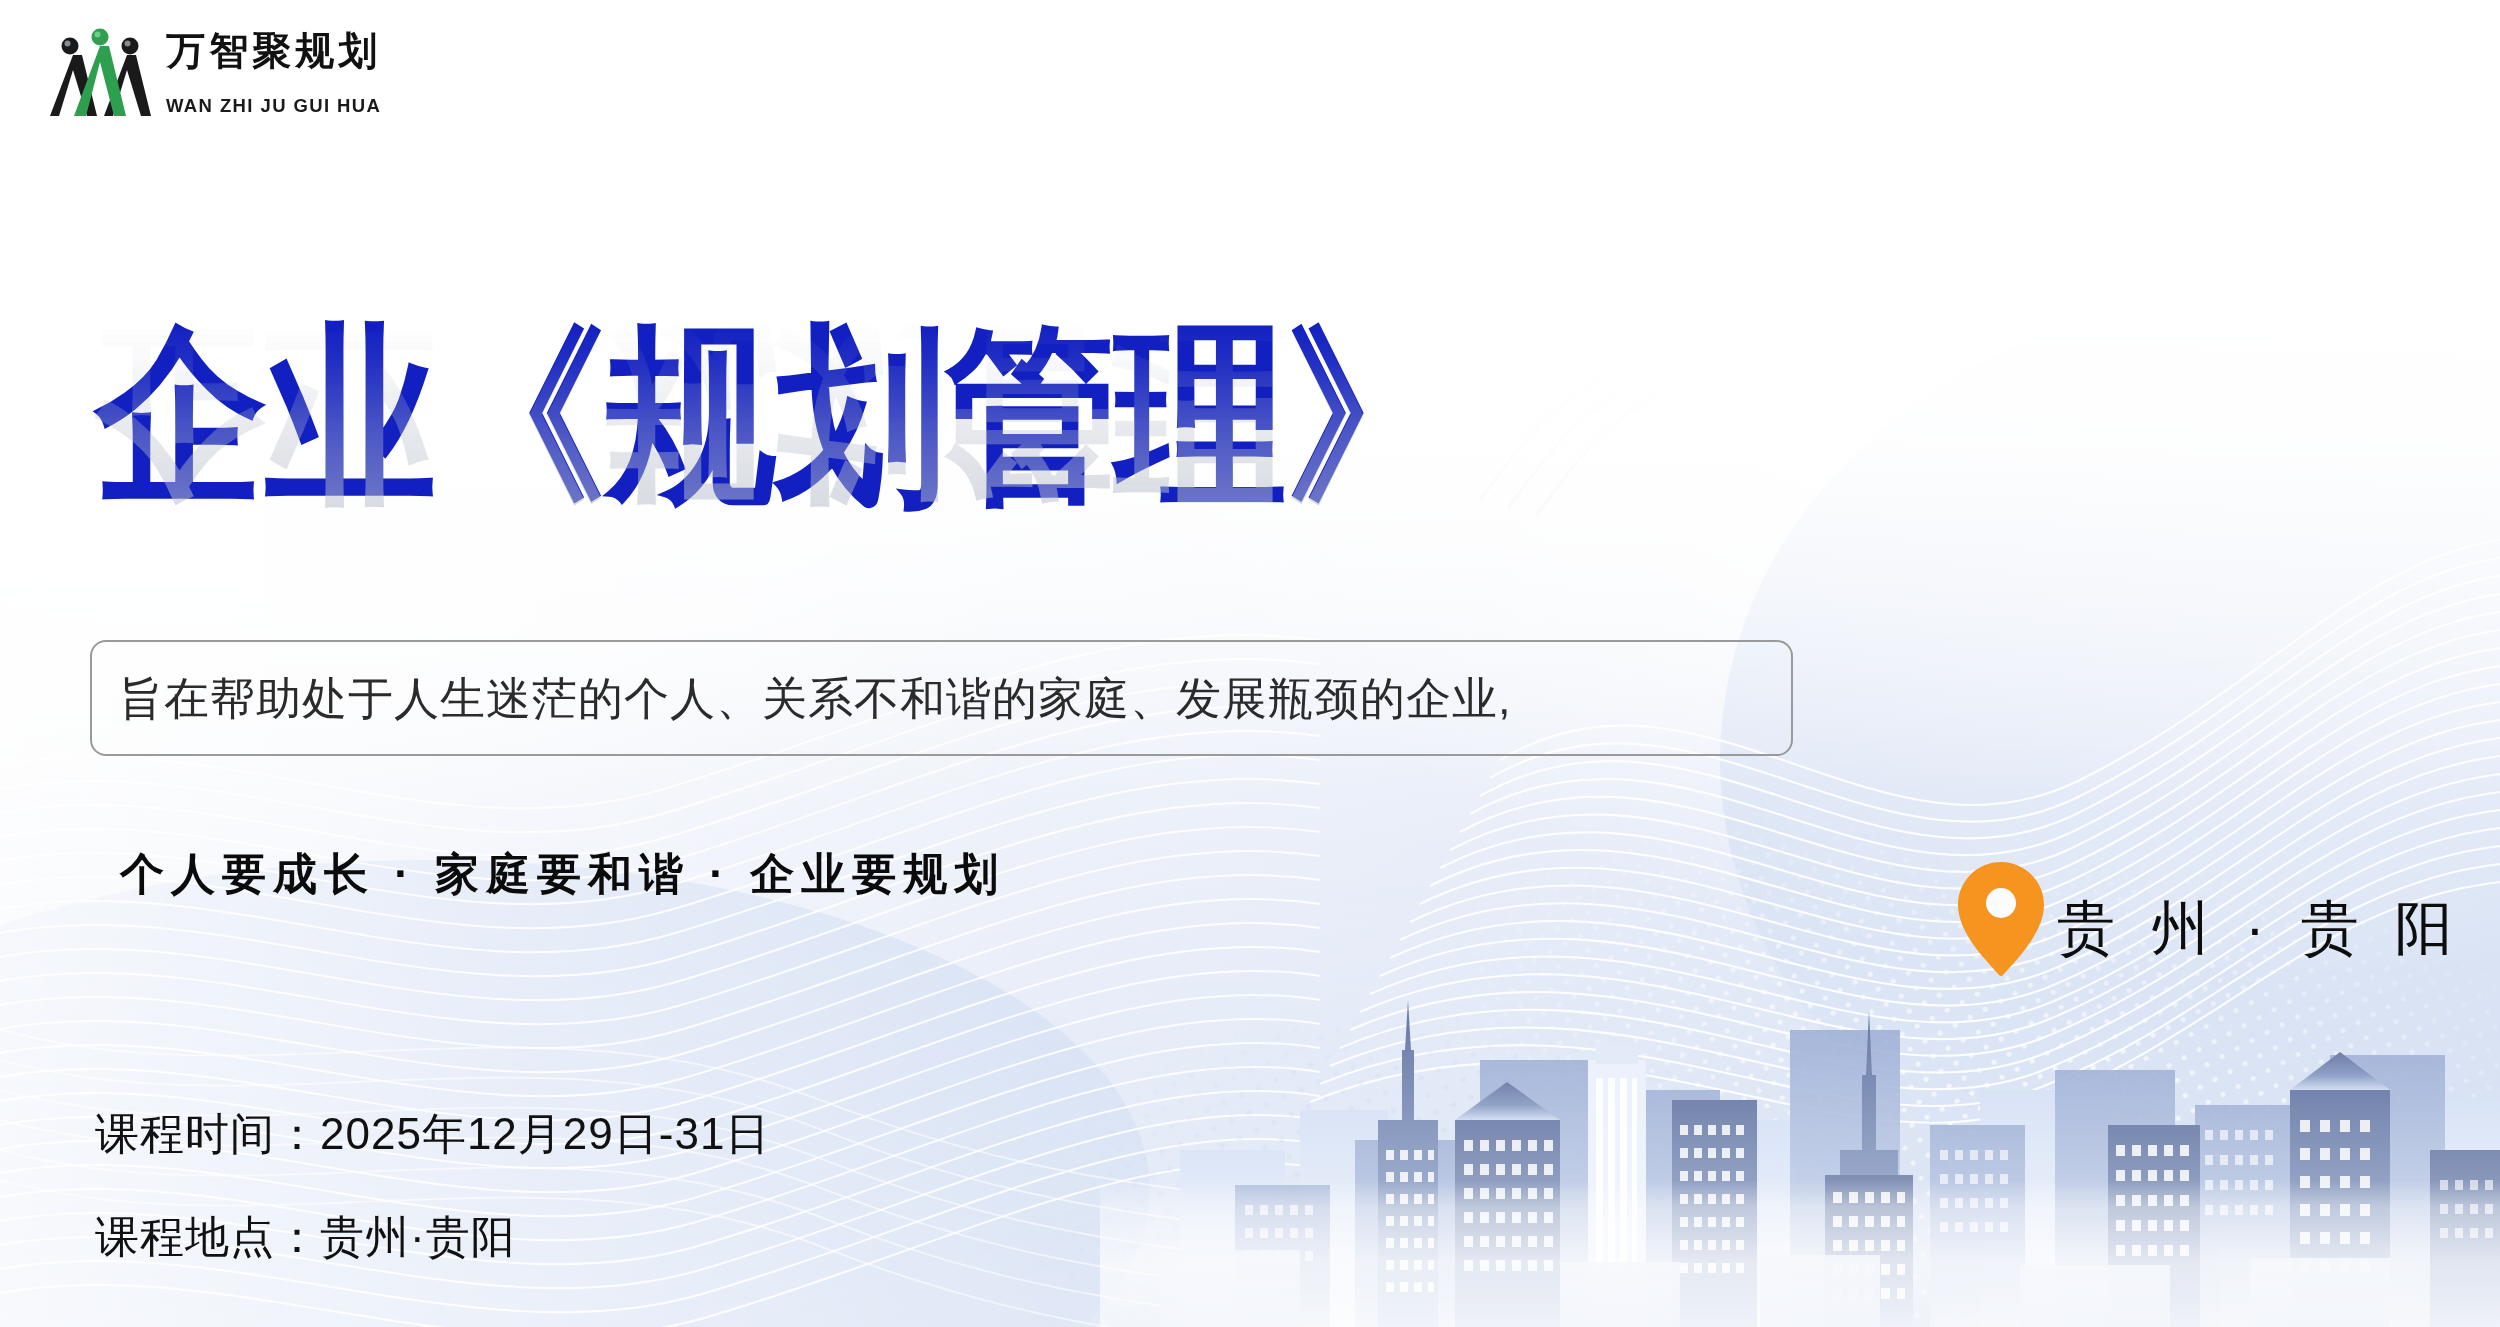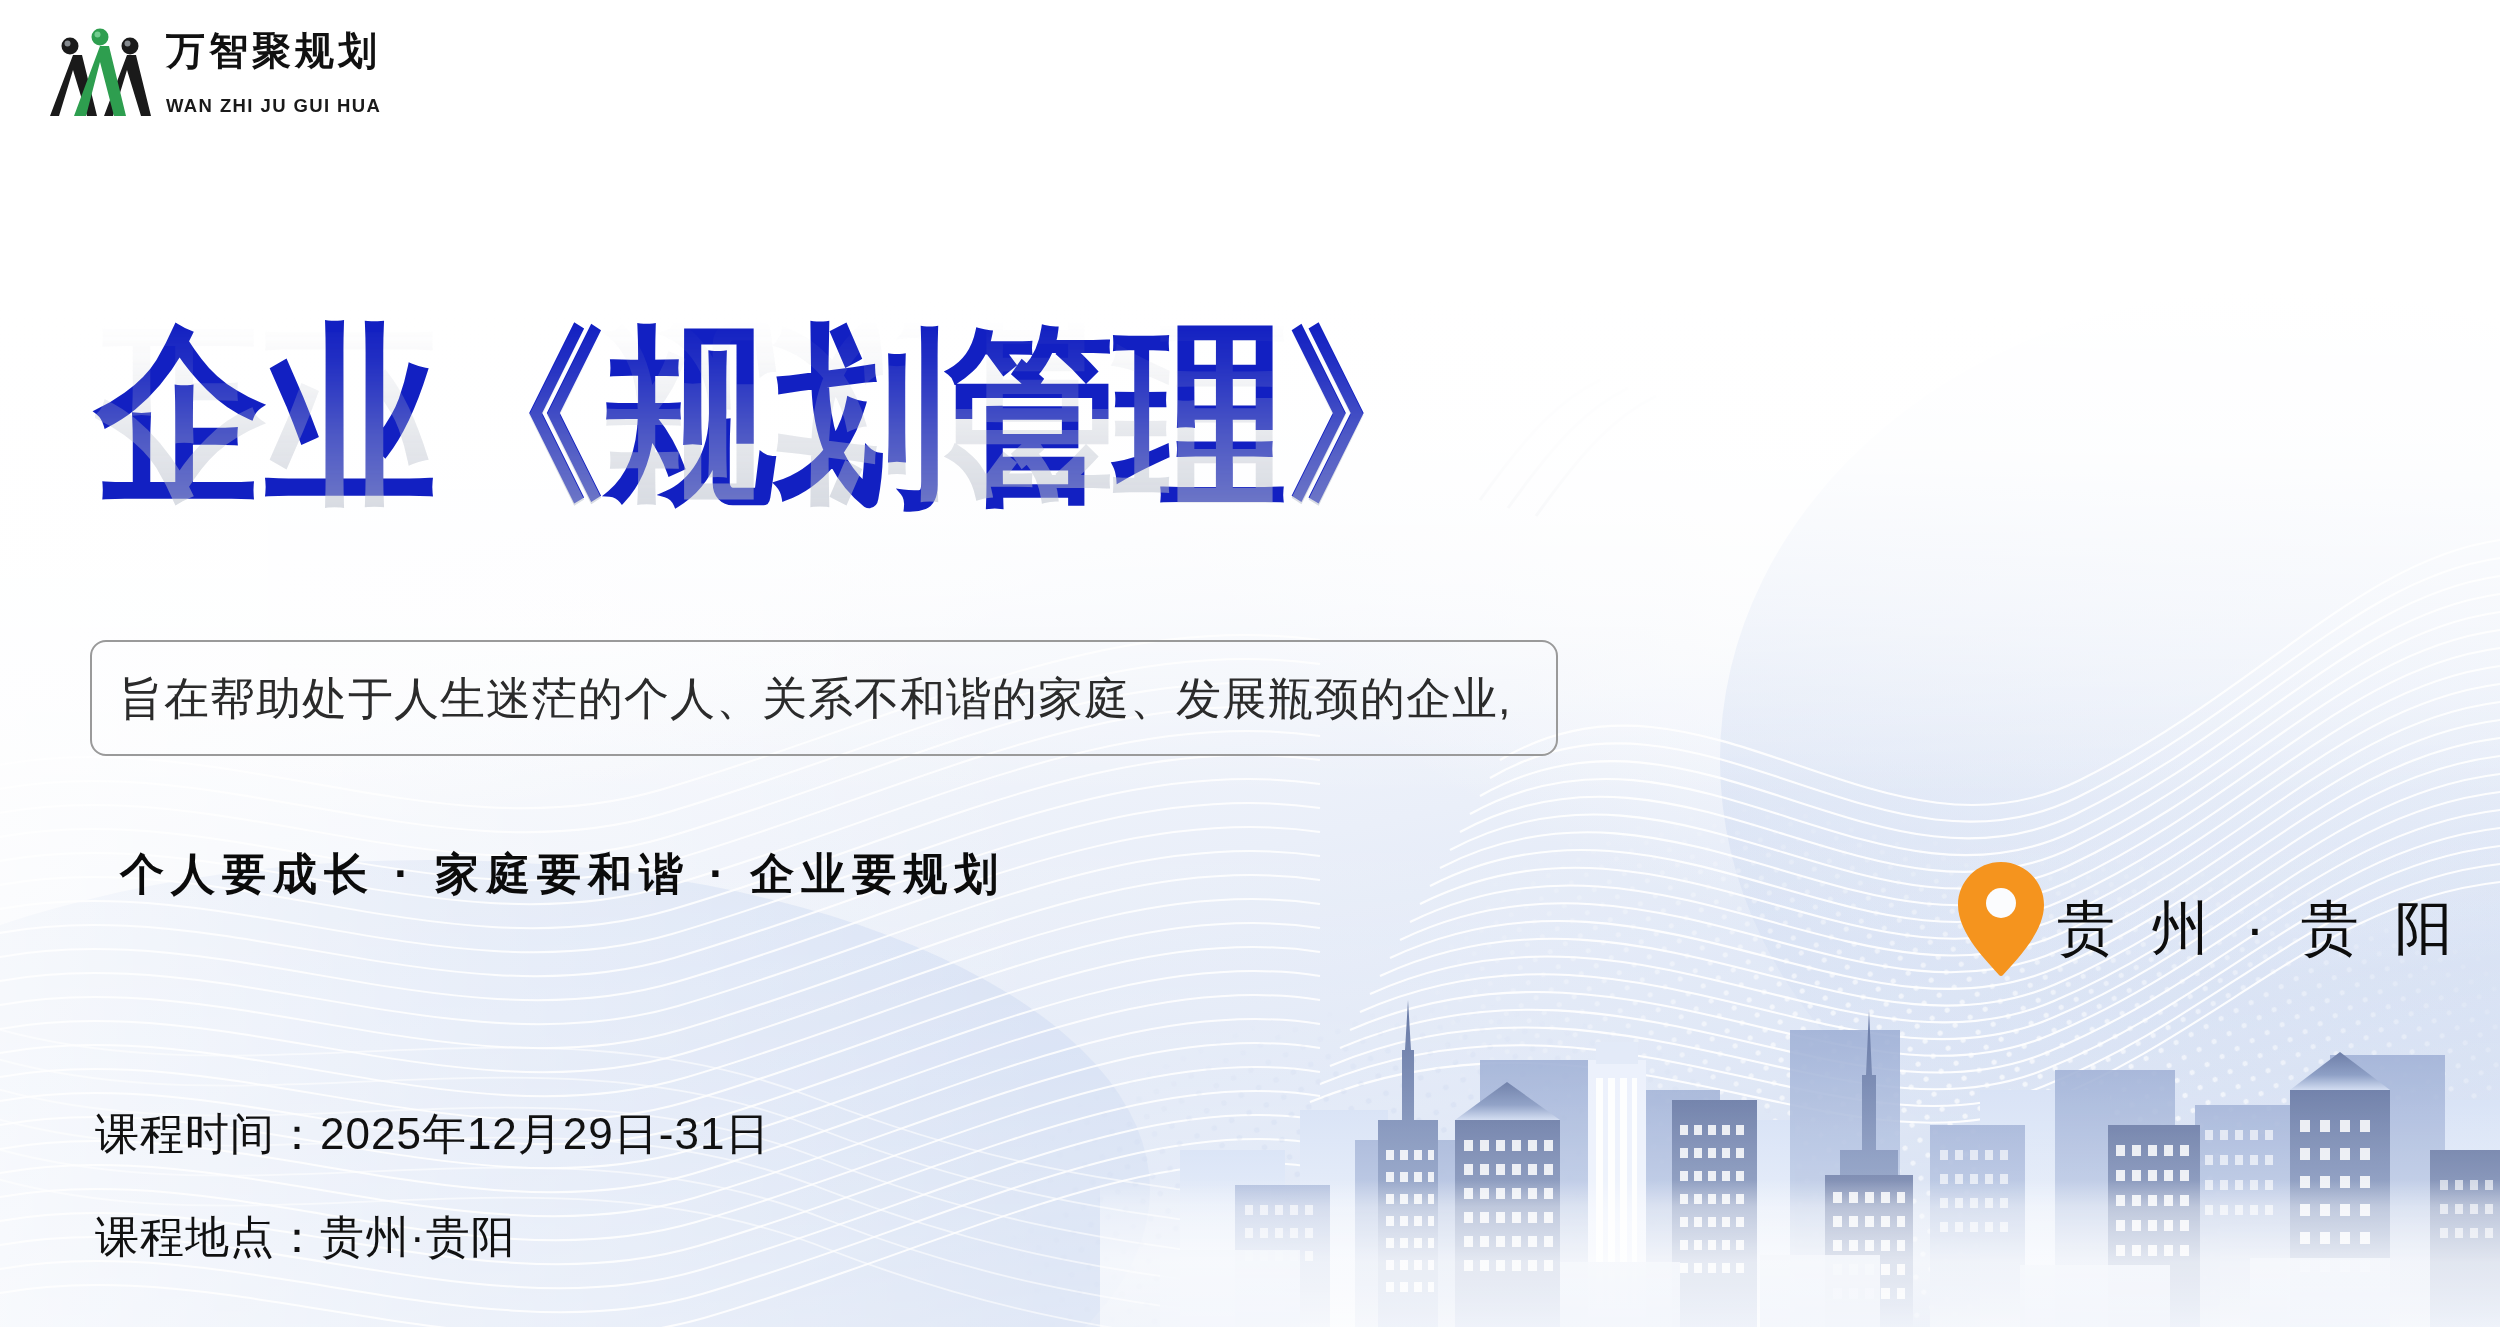--- a/index.html
+++ b/index.html
@@ -42,21 +42,21 @@
   
   #logo{
     position:absolute; left:48px; top:26px;
     display:flex; align-items:center; gap:14px; z-index:30;
   }
   #logo .mark{ width:104px; height:96px; display:block; }
   #logo .wordmark{ display:flex; flex-direction:column; justify-content:center; }
   .logo-cn{
     font-family:"Liberation Serif","DejaVu Serif",serif;
     font-size:39px; font-weight:700; color:#111; letter-spacing:4px;
-    line-height:1.05; white-space:nowrap;
+    line-height:1.05; white-space:nowrap;text-align:center;
   }
   .logo-en{
     font-size:18.5px; font-weight:700; color:#1a1a1a;
     letter-spacing:1.4px; margin-top:23px; white-space:nowrap;
   }
 
   
   #title-block{ position:absolute; left:95px; top:318px; z-index:25; }
   .title-main{
     font-family:"Liberation Sans","DejaVu Sans",sans-serif;
@@ -70,21 +70,21 @@
     font-size:172px; font-weight:700; color:#b9bfcb;
     letter-spacing:-2px; line-height:1.0; white-space:nowrap;
     transform:scaleY(-1.12); transform-origin:top left;
     -webkit-mask-image:linear-gradient(0deg,rgba(0,0,0,0) 2%,rgba(0,0,0,.10) 22%,rgba(0,0,0,.40) 62%,rgba(0,0,0,.62) 100%);
             mask-image:linear-gradient(0deg,rgba(0,0,0,0) 2%,rgba(0,0,0,.10) 22%,rgba(0,0,0,.40) 62%,rgba(0,0,0,.62) 100%);
     opacity:.9;
   }
 
   
   #desc-box{
-    position:absolute; left:90px; top:640px; width:1468px;
+    position:absolute; left:90px; top:640px; width:1703px;
     border:2px solid #9a9a9a; border-radius:16px;
     padding:24px 26px 22px 26px;
     background:rgba(255,255,255,0.04);
     z-index:25;
   }
   .desc-line{
     font-family:"Liberation Sans","DejaVu Sans",sans-serif;
     font-size:45px; font-weight:400; color:#2b2b2b;
     line-height:1.46; letter-spacing:1px; white-space:nowrap;
   }

